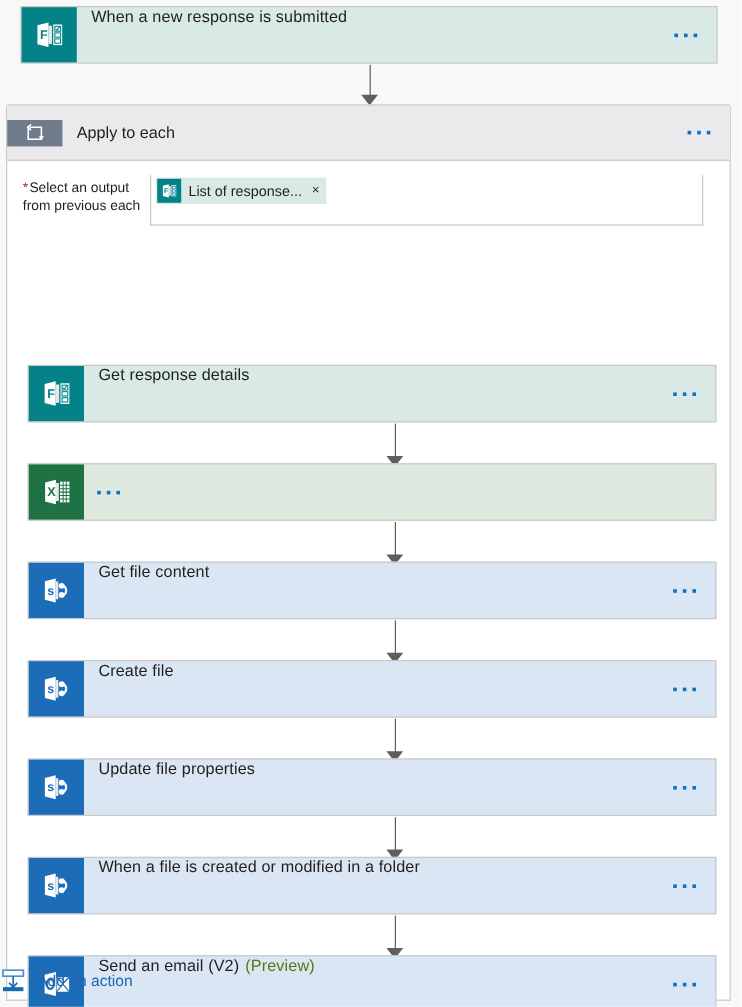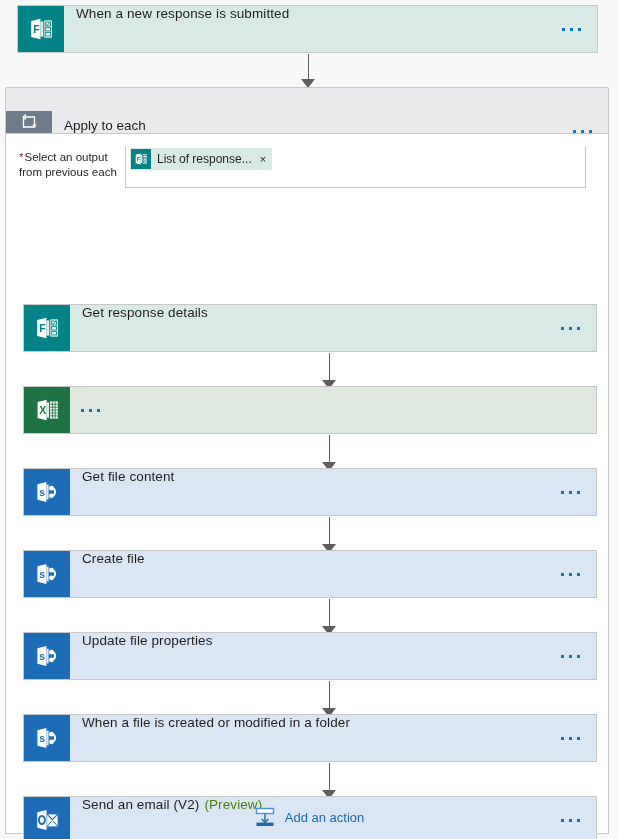--- a/index.html
+++ b/index.html
@@ -118,21 +118,21 @@
     width: 604px;
     box-sizing: border-box;
     background: #ffffff;
     border-left: 1px solid #c8c8c8;
     border-right: 1px solid #c8c8c8;
     border-bottom: 1px solid #c8c8c8;
     height: 746px;
   }
   .scope-header {
     display: flex;
-    align-items: flex-end;
+    align-items: center;
     height: 45px;
     background: #eaeaec;
     border: 1px solid #c8c8c8;
     border-left: none;
     border-right: none;
     margin-top: -1px;
   }
   .scope-header .loop-icon-box {
     width: 46px;
     min-width: 46px;
@@ -220,21 +220,20 @@
   .inner-card { position: absolute; left: 0; width: 574px; }
 
   
   .add-action {
     position: absolute;
     left: 0;
     top: 806px;
     width: 618px;
     display: flex;
     align-items: center;
-    justify-content: center;
     gap: 9px;
     cursor: pointer;
   }
   .add-action .add-label {
     font-size: 13px;
     color: #1b69b0;
   }
 
   svg { display: block; }
 </style>

